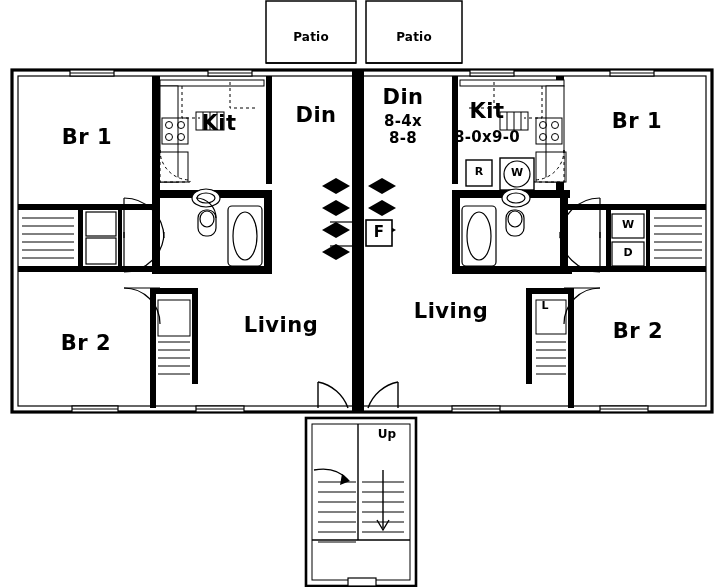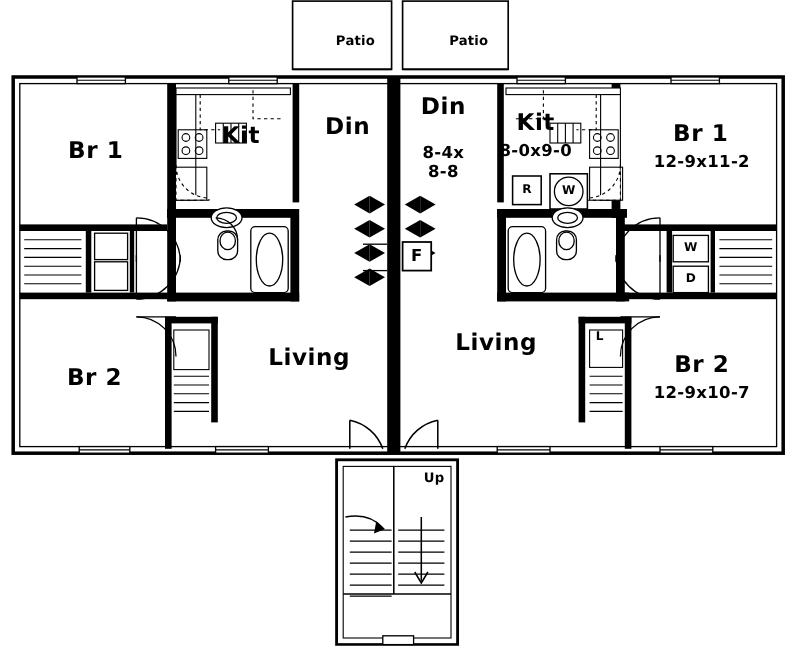--- a/index.html
+++ b/index.html
@@ -1,21 +1,21 @@
 <!DOCTYPE html>
 <html><head>
 <meta charset="utf-8">
 <style>
   html,body{margin:0;padding:0;background:#ffffff;}
   body{width:725px;height:587px;overflow:hidden;font-family:"DejaVu Sans",sans-serif;}
   #plan{position:relative;width:725px;height:587px;background:#fff;}
   .lbl{position:absolute;color:#000;white-space:pre;line-height:1.12;text-align:center;}
   .big{font-size:21px;font-weight:600;letter-spacing:.5px;}
   .mid{font-size:15px;font-weight:600;letter-spacing:.3px;}
-  .sml{font-size:12px;font-weight:600;letter-spacing:.2px;text-align:right;}
+  .sml{font-size:12px;font-weight:600;letter-spacing:.2px;}
   .tiny{font-size:11px;font-weight:600;}
   svg{position:absolute;left:0;top:0;}
 </style>
 </head>
 <body>
 
 <div id="plan">
 
   <svg width="725" height="587">
     <g fill="none" stroke="#000" stroke-width="1">
@@ -274,32 +274,30 @@
   </svg>
 
   <div class="lbl sml" style="left:281px;top:31px;width:60px;">Patio</div>
   <div class="lbl sml" style="left:384px;top:31px;width:60px;">Patio</div>
 
   <div class="lbl big" style="left:40px;top:126px;width:94px;">Br 1</div>
   <div class="lbl big" style="left:184px;top:112px;width:70px;">Kit</div>
   <div class="lbl big" style="left:281px;top:104px;width:70px;">Din</div>
 
   <div class="lbl big" style="left:368px;top:86px;width:70px;">Din</div>
-  <div class="lbl mid" style="left:366px;top:113px;width:74px;margin-top:18px;">8-4x
+  <div class="lbl mid" style="left:366px;top:113px;width:74px;">8-4x
 8-8</div>
 
   <div class="lbl big" style="left:452px;top:100px;width:70px;">Kit</div>
   <div class="lbl mid" style="left:430px;top:129px;width:114px;">8-0x9-0</div>
 
   <div class="lbl big" style="left:590px;top:110px;width:94px;">Br 1</div>
-  <div class="lbl mid" style="left:578px;top:139px;width:120px;">12-9x11-2</div>
 
   <div class="lbl big" style="left:38px;top:332px;width:96px;">Br 2</div>
   <div class="lbl big" style="left:590px;top:320px;width:96px;">Br 2</div>
-  <div class="lbl mid" style="left:578px;top:349px;width:120px;">12-9x10-7</div>
 
   <div class="lbl big" style="left:228px;top:314px;width:106px;">Living</div>
   <div class="lbl big" style="left:398px;top:300px;width:106px;">Living</div>
 
   <div class="lbl mid" style="left:368px;top:224px;width:22px;">F</div>
   <div class="lbl tiny" style="left:612px;top:219px;width:32px;">W</div>
   <div class="lbl tiny" style="left:612px;top:247px;width:32px;">D</div>
   <div class="lbl tiny" style="left:467px;top:166px;width:24px;">R</div>
   <div class="lbl tiny" style="left:506px;top:167px;width:22px;">W</div>
   <div class="lbl tiny" style="left:536px;top:300px;width:18px;">L</div>

